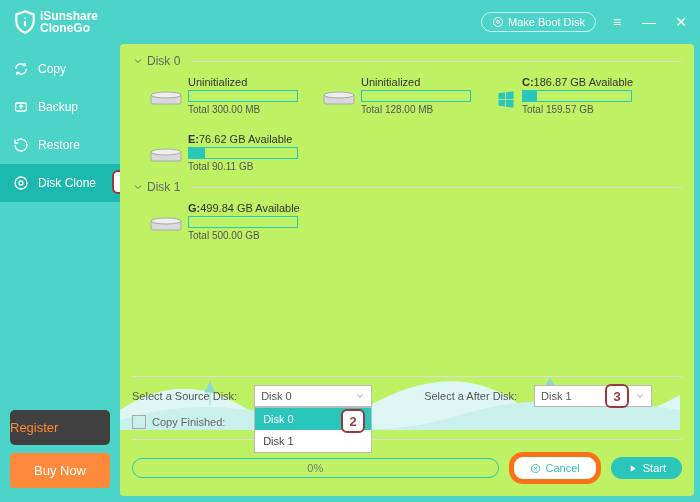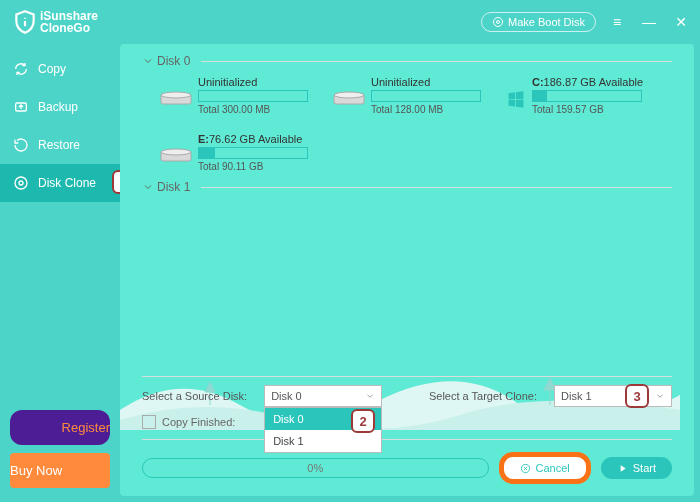--- a/index.html
+++ b/index.html
@@ -9,23 +9,23 @@
 .logo-txt{font-size:12px;line-height:12px;font-weight:bold}
 .titlebar-right{margin-left:auto;display:flex;align-items:center;gap:10px}
 .boot-btn{border:1px solid rgba(255,255,255,.7);border-radius:12px;padding:3px 10px;font-size:11px;color:#fff;display:flex;align-items:flex-start;gap:4px}
 .win-btn{width:22px;height:22px;display:flex;align-items:center;justify-content:center;color:#fff;font-size:14px}
 .shell{display:flex;height:458px}
 .sidebar{width:120px;display:flex;flex-direction:column;padding-top:6px}
 .nav-item{display:flex;align-items:center;gap:8px;color:#fff;font-size:12px;padding:10px 12px;position:relative}
 .nav-item.active{background:#1eb9ae}
 .nav-ico{width:18px;height:18px;display:flex;align-items:center;justify-content:center}
 .callout{position:absolute;background:#fff;border:2px solid #9c3a3a;border-radius:6px;width:24px;height:24px;display:flex;align-items:center;justify-content:center;color:#9c3a3a;font-weight:bold;font-size:13px}
-.reg-btn{margin:auto 10px 8px 10px;background:#4c1d95;color:#ff8a3c;border-radius:12px;padding:10px 0;text-align:right;font-size:13px}
-.buy-btn{margin:0 10px 14px 10px;background:#ff8a3c;color:#fff;border-radius:4px;padding:10px 0;text-align:left;font-size:13px}
-.main{flex:1;background:#5eead4;border-radius:4px;margin:0 6px 6px 0;padding:10px 22px;display:flex;flex-direction:column;position:relative;overflow:hidden}
+.reg-btn{margin:auto 10px 8px 10px;background:#404040;color:#ff8a3c;border-radius:5px;padding:10px 0;text-align:left;font-size:13px}
+.buy-btn{margin:0 10px 14px 10px;background:#ff8a3c;color:#fff;border-radius:4px;padding:10px 0;text-align:center;font-size:13px}
+.main{flex:1;background:#bef264;border-radius:4px;margin:0 6px 6px 0;padding:10px 12px;display:flex;flex-direction:column;position:relative;overflow:hidden}
 .scenery{position:absolute;left:0;right:0;bottom:66px;height:80px;pointer-events:none;z-index:0}
 .disk-group{margin-bottom:6px}
 .disk-hdr{display:flex;align-items:center;color:#666;font-size:12px;gap:3px}
 .hr{flex:1;height:1px;background:#ddd;margin-left:8px}
 .parts{display:flex;flex-wrap:wrap;gap:18px;padding:8px 4px 2px 18px}
 .part{display:flex;align-items:flex-start;gap:6px;width:155px}
 .hdd{width:32px;height:16px;margin-top:14px}
 .part-info{font-size:10px;color:#555}
 .part-title{font-size:11px;color:#333;margin-bottom:2px;white-space:nowrap}
 .bar{width:110px;height:12px;border:1px solid #2bc6bb;margin:2px 0}
@@ -195,40 +195,55 @@
     </div>
 
     <div class="disk-group">
       <div class="disk-hdr">
         <svg width="12" height="12" viewBox="0 0 24 24">
             <path d="M6 9l6 6 6-6" fill="none" stroke="#666" stroke-width="2"></path>
           </svg>
         <span>Disk 1</span>
           <div class="hr"></div>
       </div>
+      <div class="parts">
+        <div class="part">
+          <svg class="hdd" viewBox="0 0 32 16">
+              <rect x="1" y="4" width="30" height="10" rx="2" fill="#d9d9d9" stroke="#aaa"></rect>
+              <ellipse cx="16" cy="5" rx="15" ry="3" fill="#eee" stroke="#aaa"></ellipse>
+            </svg>
+          <div class="part-info">
+              <div class="part-title"><b>G:</b><span>499.84 GB Available</span></div>
+              <div class="bar">
+                <div class="bar-fill" style="width:0%"></div>
+              </div>
+              <div>Total 500.00 GB</div>
+            </div>
+        </div>
+      </div>
     </div>
 
     <div class="sp"></div>
 
     <div class="sel-row">
       <label>Select a Source Disk:</label>
       <div class="dd">
         <span>Disk 0</span>
         <svg width="10" height="10" viewBox="0 0 24 24">
             <path d="M6 9l6 6 6-6" fill="none" stroke="#888" stroke-width="2"></path>
           </svg>
         <div class="dd-list">
           <div class="dd-opt sel"><span>Disk 0</span>
             <div class="callout" style="right:6px;top:1px">2</div>
           </div>
           <div class="dd-opt">Disk 1</div>
         </div>
       </div>
       <div style="width:18px"></div>
-      <label>Select a Target Clone:</label>
+      <label>Select a After Disk:</label>
       <div class="dd">
         <span>Disk 1</span>
         <div class="callout" style="right:22px;top:-2px">3</div>
         <svg width="10" height="10" viewBox="0 0 24 24">
             <path d="M6 9l6 6 6-6" fill="none" stroke="#888" stroke-width="2"></path>
           </svg>
       </div>
     </div>
 
     <div class="after-row">

